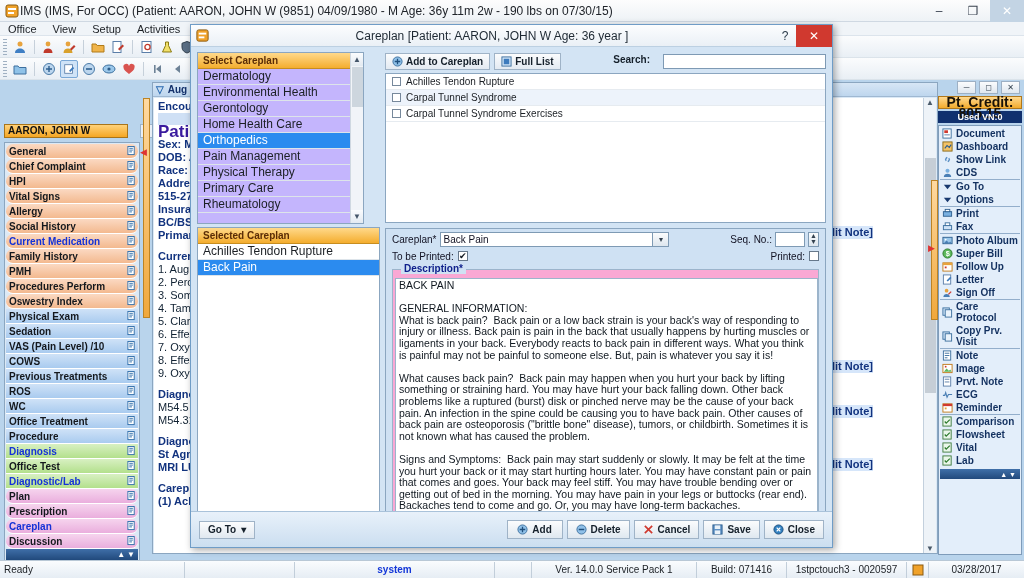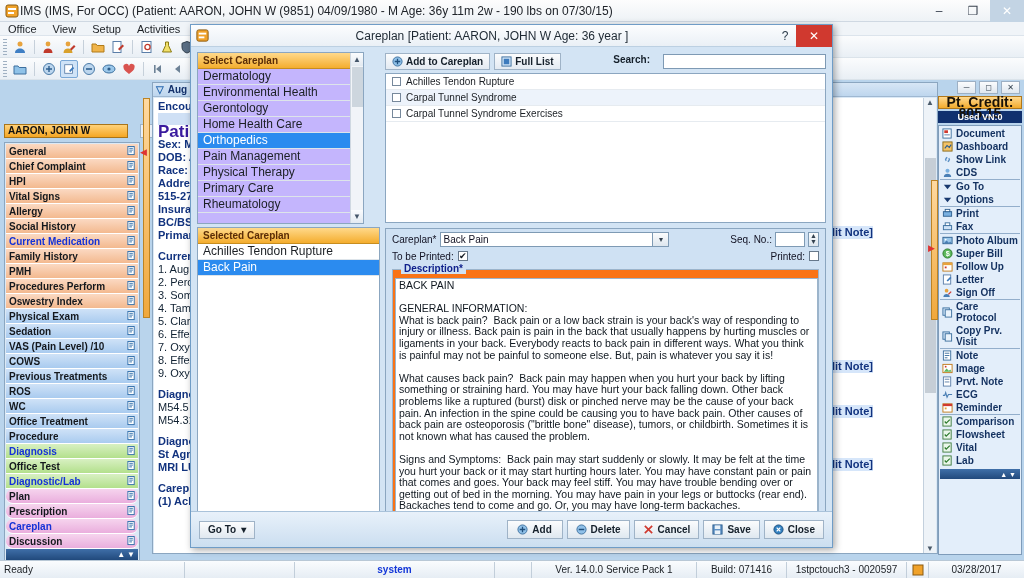--- a/index.html
+++ b/index.html
@@ -82,21 +82,21 @@
     margin:4px 0 0 2px; width:136px; border:1px solid #8ba6c0; background:#dce9f5;
     padding:1px;
   }
   .srow {
     height:15px; display:flex; align-items:center; justify-content:space-between;
     border-bottom:1px solid #ffffff; font-size:10px; font-weight:bold;
     padding:0 2px 0 3px; color:#14181d; white-space:nowrap; overflow:hidden;
   }
   .srow .lbl { overflow:hidden; text-overflow:clip; }
   .srow .ic { font-size:9px; color:#2d6ca8; }
-  .g-orange { background:linear-gradient(#fbd9c2,#f3b98f); }
+  .g-orange { background:linear-gradient(#fbd9c2,#f3b98f);border-radius:7px; }
   .g-blue   { background:linear-gradient(#cfe2f7,#a9cbef); }
   .g-green  { background:linear-gradient(#d8f0c2,#b3e08c); }
   .g-pink   { background:linear-gradient(#f6d4ee,#eaaedd);border-radius:7px; }
   .blue-txt { color:#1432d6; }
   .listfooter {
     height:11px; background:linear-gradient(#3f6fa8,#21497c);
     display:flex; align-items:center; justify-content:flex-end; padding-right:3px; gap:2px;
     color:#fff; font-size:8px;
   }
   .scratchbox {
@@ -265,21 +265,21 @@
   .seq { margin-left:auto; display:flex; align-items:center; gap:3px; }
   .seq .sv { width:30px; height:15px; background:#fff; border:1px solid #7e9ab4; }
   .spin { width:11px; height:15px; border:1px solid #7e9ab4; background:linear-gradient(#fbfcfd,#dde6ee);
           font-size:7px; color:#33414f; display:flex; flex-direction:column; align-items:center;
           justify-content:center; line-height:6px; }
   .chkbox { width:10px; height:10px; background:#fff; border:1px solid #66788b;
             display:inline-flex; align-items:center; justify-content:center;
             font-size:9px; color:#101820; margin-left:4px; }
   .descwrap {
     position:absolute; left:6px; top:40px; width:427px; height:252px;
-    border:1px solid #9cb4cb; background:#f97316;
+    border:1px solid #9cb4cb; background:#f9a8d4;
   }
   .desclabel { position:absolute; left:8px; top:-7px; background:#cfe1f3; padding:0 3px;
                font-size:10px; font-weight:bold; color:#10218c; }
   .desctext {
     position:absolute; left:2px; top:8px; width:423px; height:241px; background:#fff;
     border:1px solid #9cb4cb; overflow:hidden; padding:1px 3px;
     font-size:10.5px; line-height:11.6px; color:#101820; white-space:pre-wrap;
   }
   .dlg-footer {
     position:absolute; left:0; bottom:0; width:641px; height:36px;

